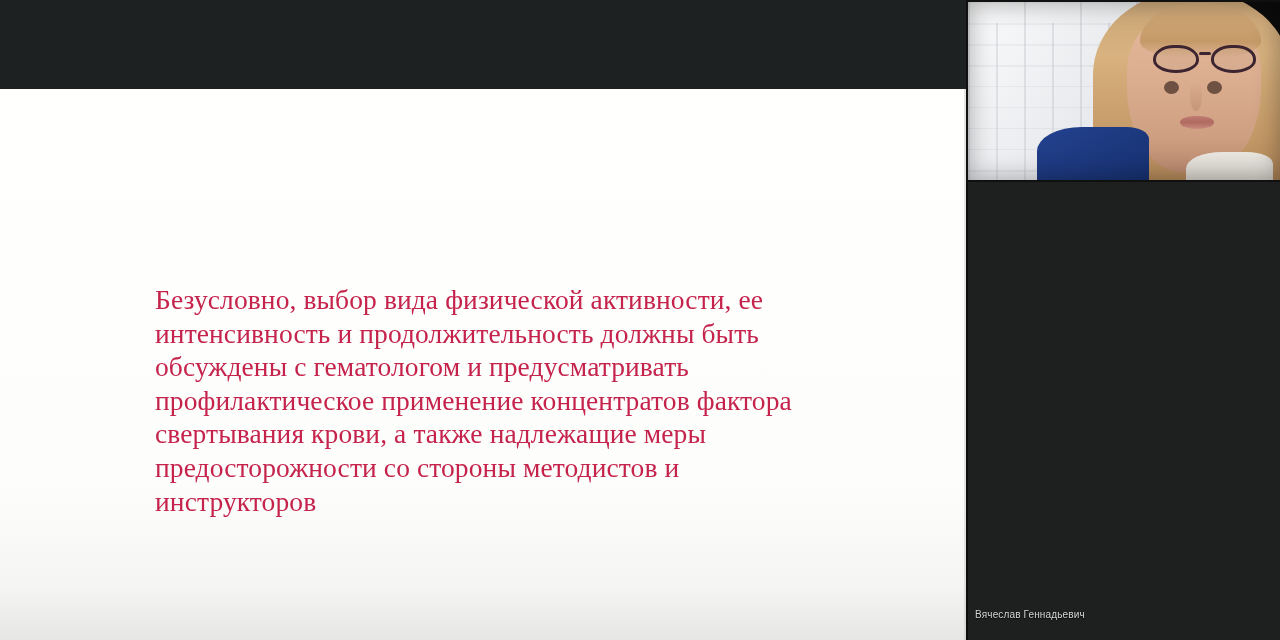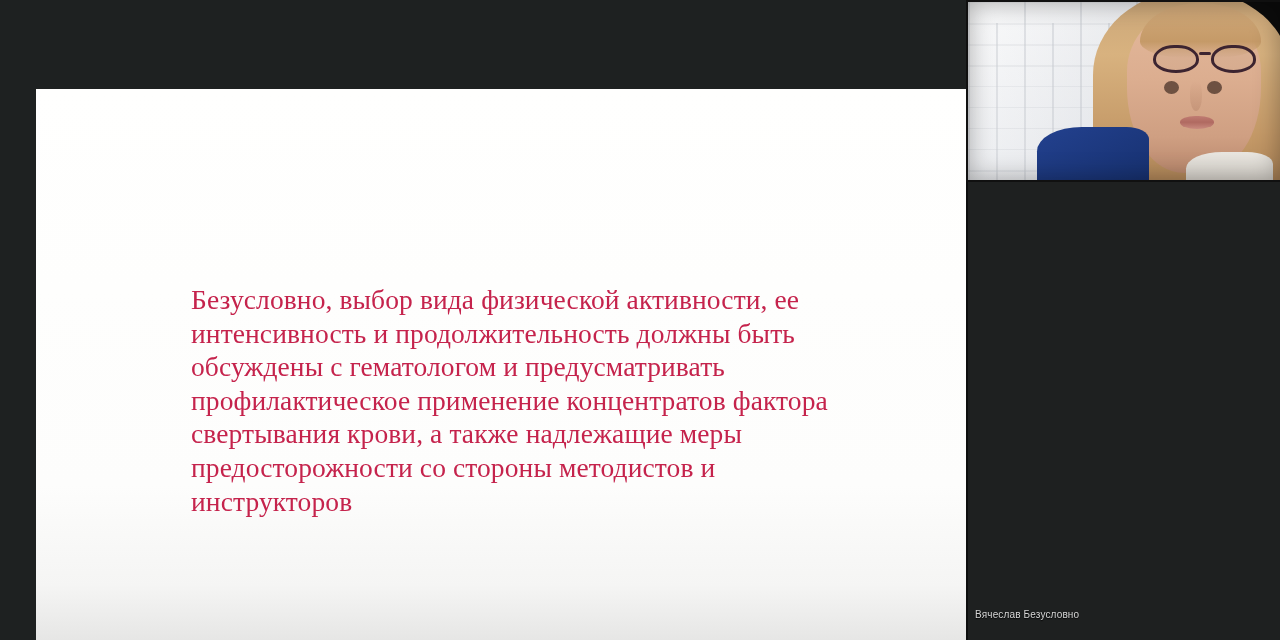--- a/index.html
+++ b/index.html
@@ -32,21 +32,20 @@
   
   .slide-stage {
     position: absolute;
     left: 0;
     top: 89px;
     width: 966px;
     height: 551px;
     background: #ffffff;
     background-image: linear-gradient(to bottom, #fffffe 0%, #fdfdfc 72%, #f5f5f4 90%, #e6e6e5 100%);
     overflow: hidden;
-    margin-left: 36px;
   }
   .slide-edge-right {
     position: absolute;
     right: 0;
     top: 0;
     width: 2px;
     height: 100%;
     background: linear-gradient(to right, rgba(210,210,210,0.6), rgba(150,150,150,0.25));
   }
 
@@ -321,15 +320,15 @@
         <div class="shoulder-white"></div>
       </div>
       <div class="cam-vignette"></div>
     </div>
   </div>
 
   <div class="side-rail">
     <div class="rail-divider"></div>
   </div>
 
-  <div class="name-badge">Вячеслав Безусловно</div>
+  <div class="name-badge">Вячеслав Геннадьевич</div>
 
 </div>
 
 </body></html>

